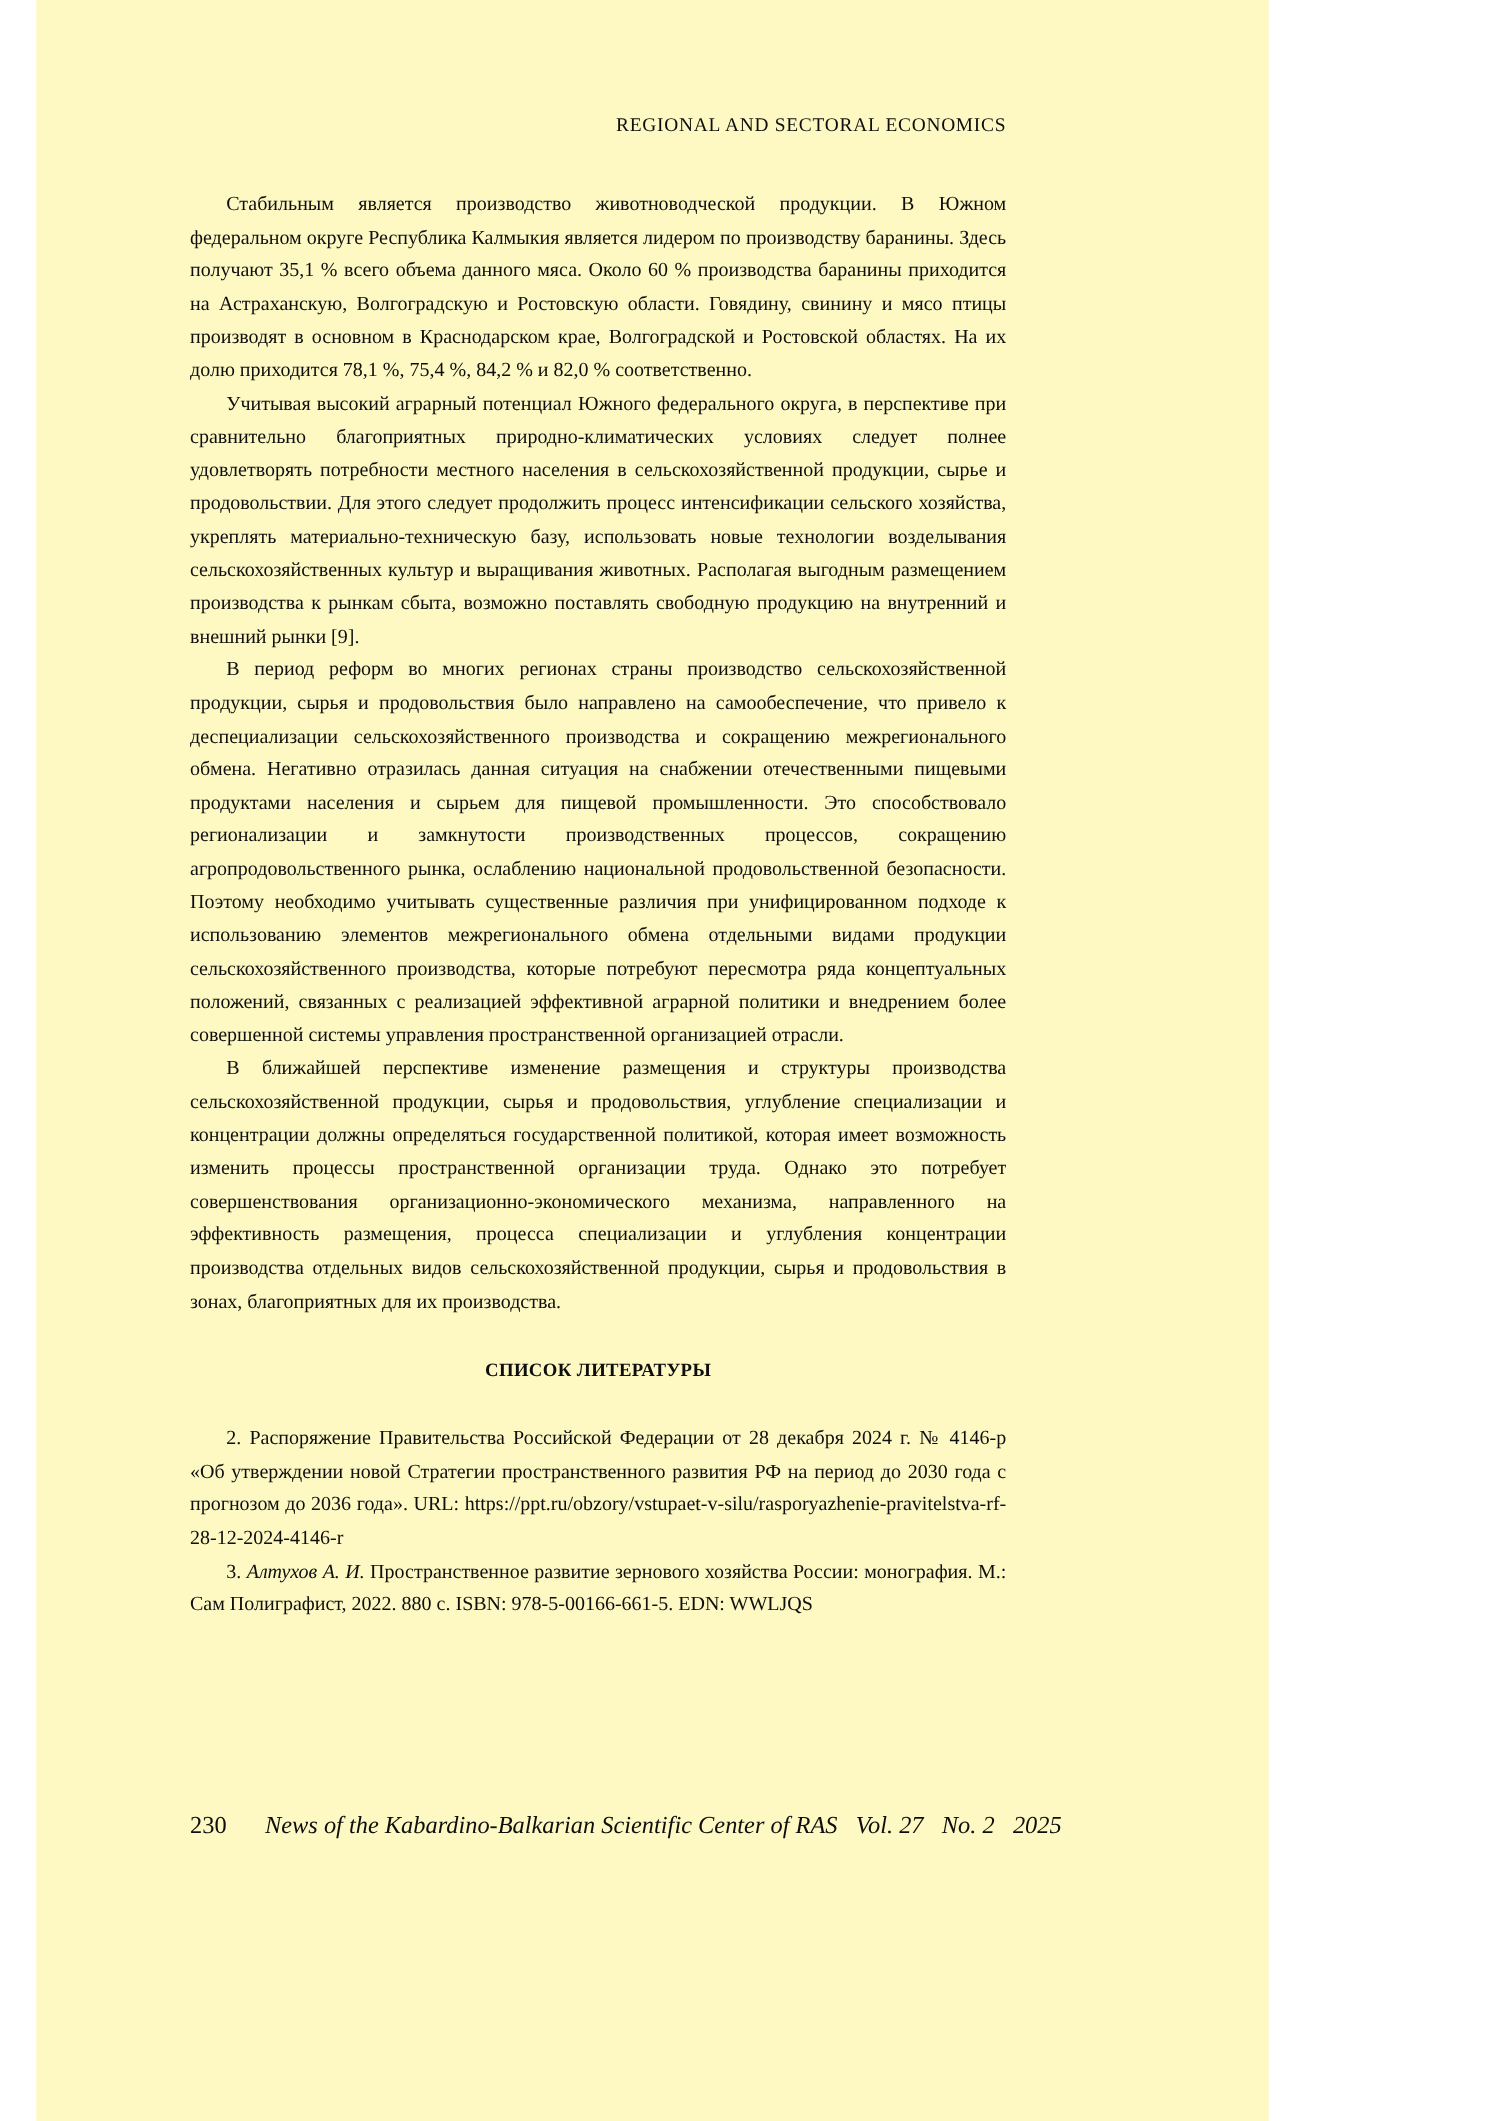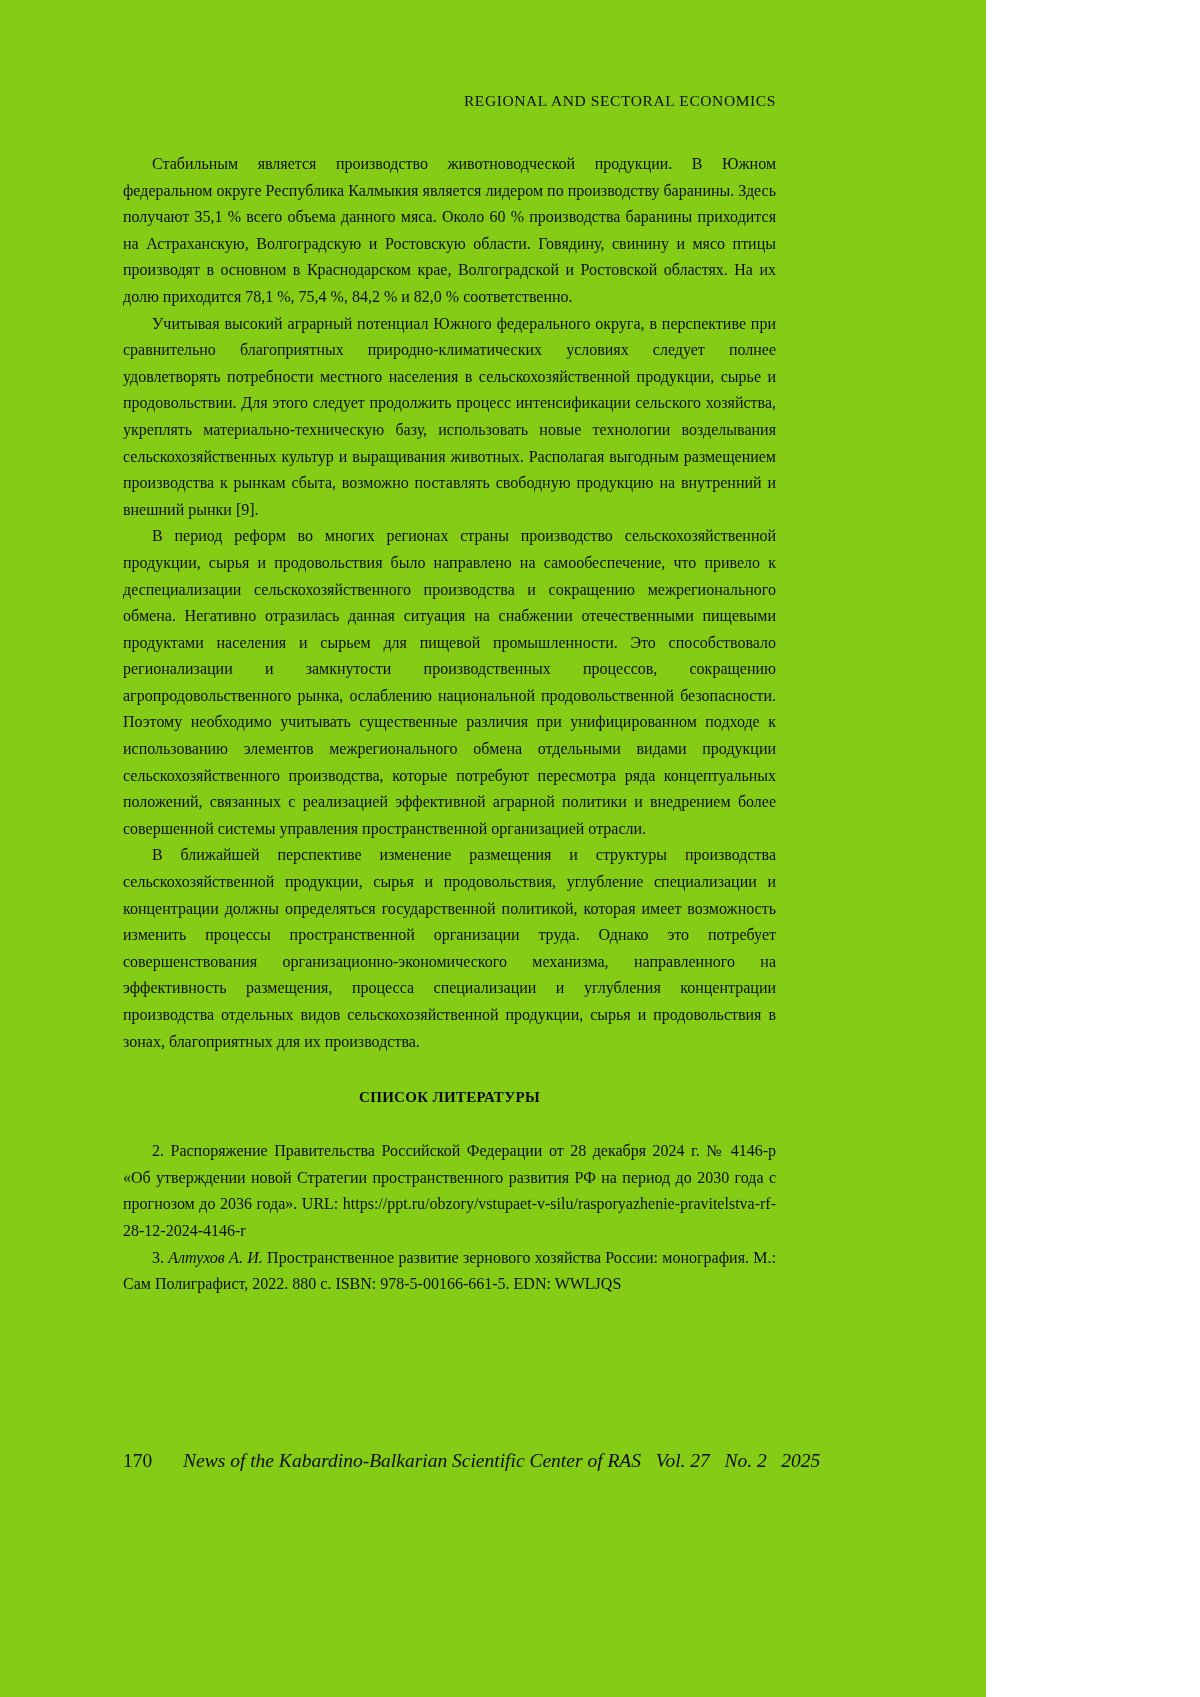--- a/index.html
+++ b/index.html
@@ -5,24 +5,25 @@
   * { box-sizing: border-box; }
   html, body {
     margin: 0;
     padding: 0;
     background: #ffffff;
   }
   .page {
     position: relative;
     width: 986px;
     height: 1697px;
-    background: #84cc16;
+    background: #fef9c3;
     font-family: "Liberation Serif", serif;
     color: #0e0e0e;
     overflow: hidden;
+    margin-left: 29px;
   }
   .content {
     position: absolute;
     left: 123px;
     right: 210px;
     top: 0;
   }
   .running-head {
     margin-top: 92px;
     text-align: right;
@@ -106,16 +107,16 @@
         </p>
         <p class="para">
           <span>3. </span><span class="italic">Алтухов А. И.</span><span> Пространственное развитие зернового хозяйства России: монография. М.: Сам Полиграфист, 2022. 880 с. ISBN: 978-5-00166-661-5. EDN: WWLJQS</span>
         </p>
       </section>
 
     </main>
   </div>
 
   <footer class="footer">
-    <span class="page-number">170</span>
+    <span class="page-number">230</span>
     <span class="journal-ref">News of the Kabardino-Balkarian Scientific Center of RAS   Vol. 27   No. 2   2025</span>
   </footer>
 </div>
 
 </body></html>

